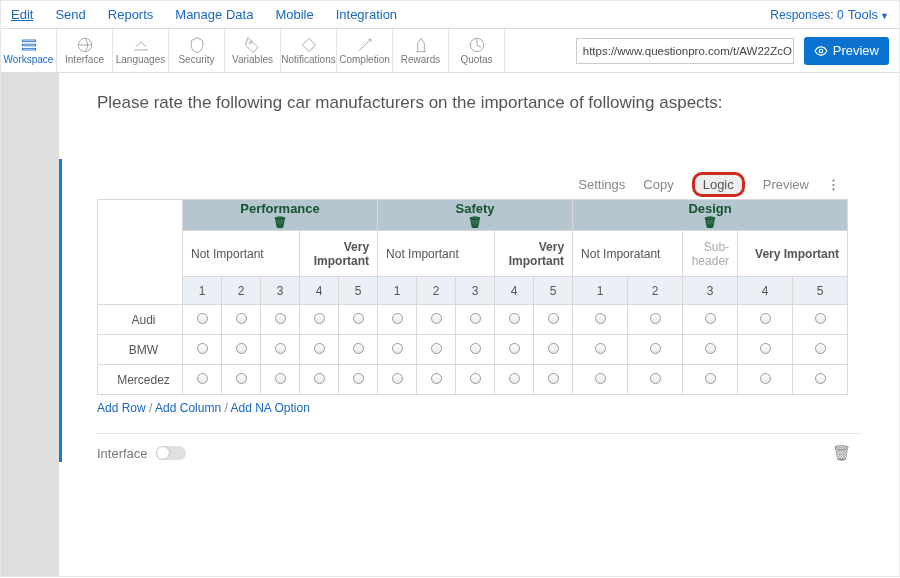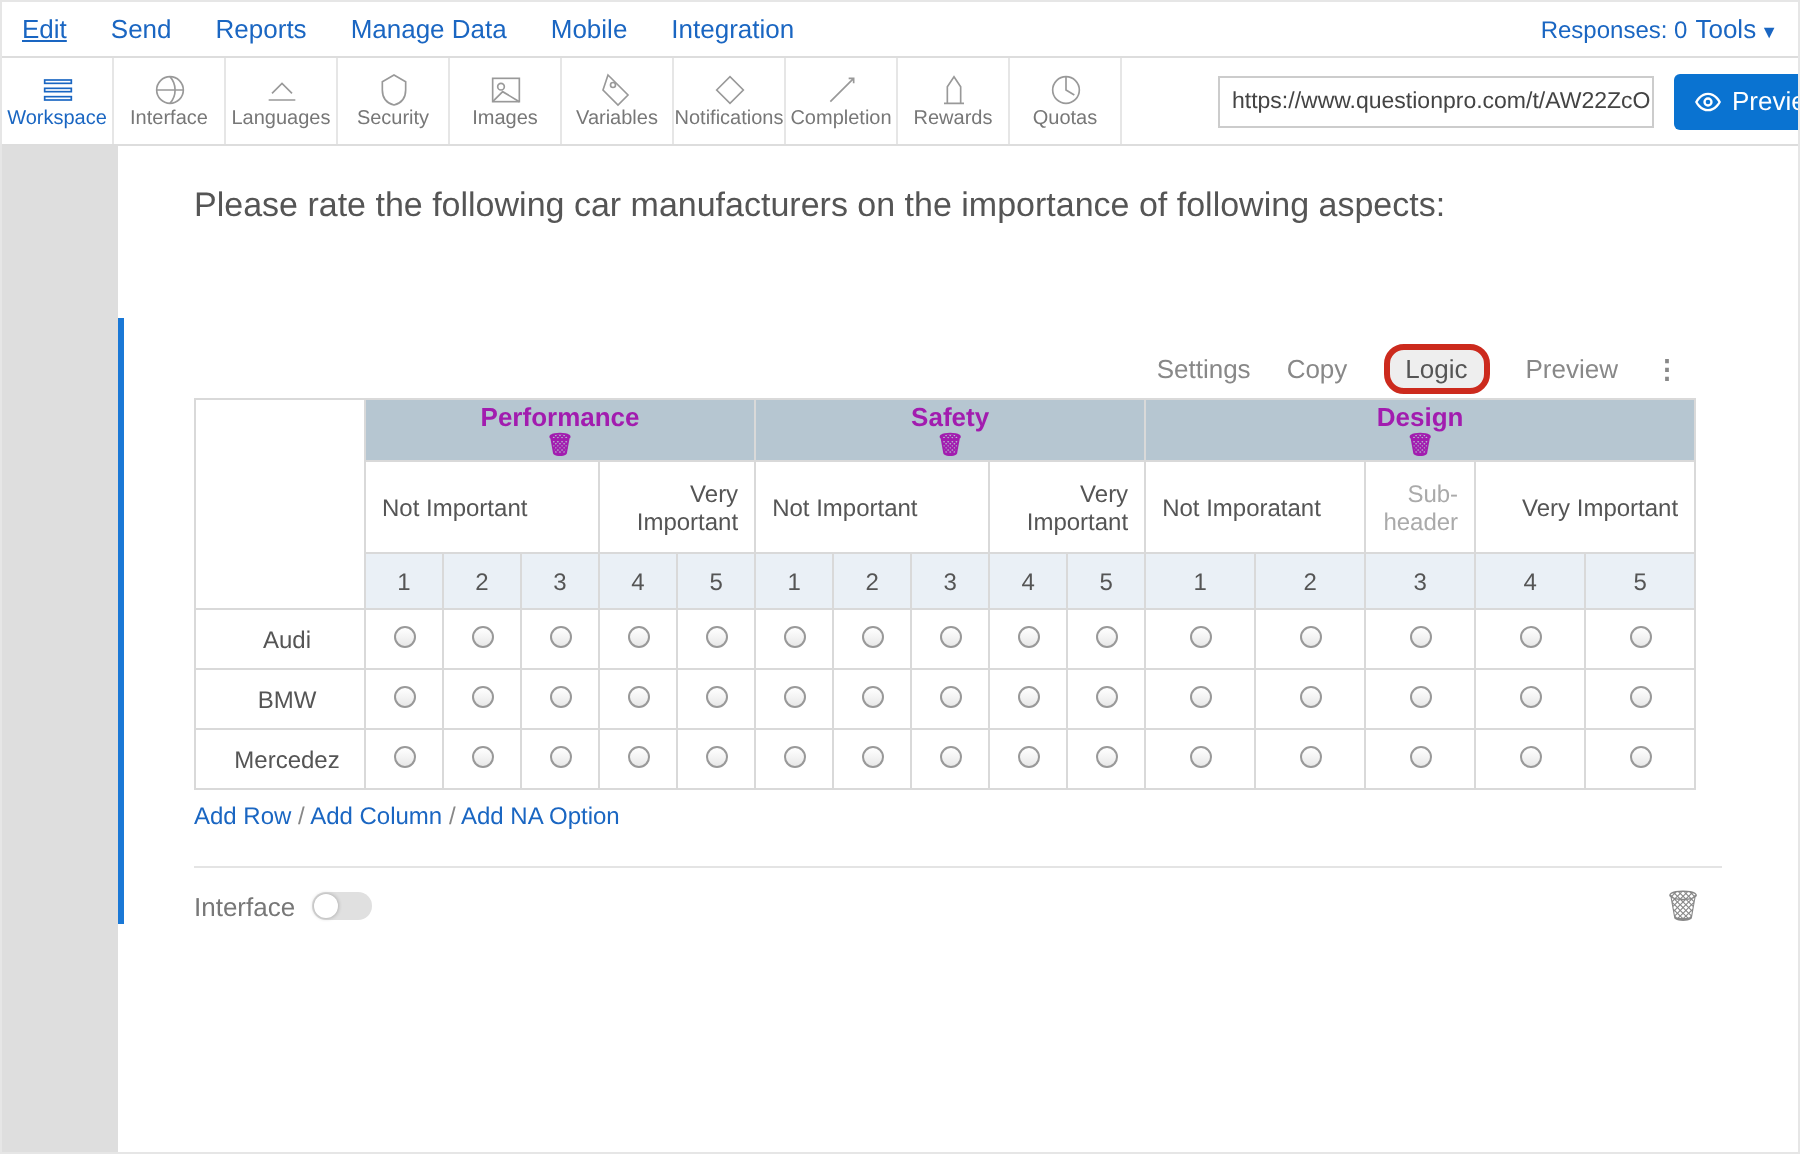--- a/index.html
+++ b/index.html
@@ -32,25 +32,25 @@
   .add-question { position:absolute; left:50%; transform:translateX(-50%); background:#1a78d6; color:#fff; font-size:12px; padding:6px 10px; border-radius:3px; cursor:pointer;}
   .right-chips { position:absolute; right:0; display:flex; gap:6px;}
   .chip { border:1px solid #ccc; border-radius:3px; font-size:11px; color:#666; padding:3px 6px; display:flex; align-items:center; gap:3px; cursor:pointer; background:#fff;}
   .qpanel { border-left:3px solid #1a78d6; margin-left:-38px; padding:10px 0 0 35px; }
   .qtabs { display:flex; justify-content:flex-end; gap:18px; align-items:center; padding-right:20px; height:30px; font-size:13px; color:#888; }
   .qtabs span { cursor:pointer; }
   .qtabs .kebab { font-weight:bold; letter-spacing:1px; }
   .logic-box { border:3px solid #cc2a1d; border-radius:10px; padding:2px 8px; color:#555; background:#eeeeee;}
   table.matrix { border-collapse:collapse; width:742px; table-layout:fixed; font-size:12px; color:#555; }
   .matrix th, .matrix td { border:1px solid #d9d9d9; text-align:center; }
-  .grphdr { background:#b6c6d1; color:#a21caf; font-size:13px; }
+  .grphdr { background:#b6c6d1; color:#14532d; font-size:13px; }
   .grphdr .trash { font-size:11px; display:block;}
   .sublabel td { height:46px; vertical-align:middle; font-size:12px; color:#555; background:#fff;}
   .sublabel td.left { text-align:left; padding:4px 8px; }
-  .sublabel td.right { text-align:right; padding:4px 8px; }
+  .sublabel td.right { text-align:right; padding:4px 8px;font-weight:bold; }
   .sublabel td.sub { color:#aaa; text-align:right; padding-right:8px;}
   .nums td { background:#eaf0f6; height:28px; font-size:12px;}
   .rowlabel { text-align:left; padding-left:8px; background:#fff; width:85px;}
   .c-narrow { width:39px; }
   .c-split3 { width:55px; }
   .radio { width:11px; height:11px; border-radius:50%; border:1px solid #999; display:inline-block; background:linear-gradient(#fff,#e8e8e8);}
   .datacell { height:30px; }
   .under-links { margin-top:6px; font-size:12px; }
   .under-links a { color:#1a66c2; text-decoration:none; cursor:pointer;}
   .under-links .sep { color:#888; }
@@ -108,30 +108,20 @@
           </div>
           <span>Languages</span>
         </div>
         <div class="tool">
           <div class="ic">
             <svg viewBox="0 0 24 24">
               <path d="M12 3l7 4v5c0 5-3 8-7 9-4-1-7-4-7-9V7z"></path>
             </svg>
           </div>
           <span>Security</span>
-        </div>
-        <div class="tool">
-          <div class="ic">
-            <svg viewBox="0 0 24 24">
-              <rect x="4" y="5" width="16" height="14"></rect>
-              <circle cx="9" cy="10" r="2"></circle>
-              <path d="M4 19l6-6 10 6"></path>
-            </svg>
-          </div>
-          <span>Images</span>
         </div>
         <div class="tool">
           <div class="ic">
             <svg viewBox="0 0 24 24">
               <path d="M6 3l12 12-6 6L3 12z"></path>
               <circle cx="9" cy="9" r="1.5"></circle>
             </svg>
           </div>
           <span>Variables</span>
         </div>

